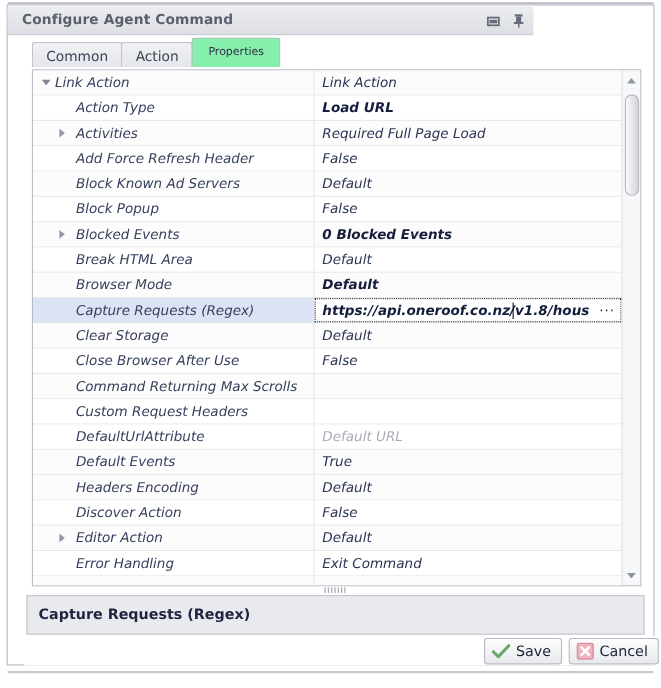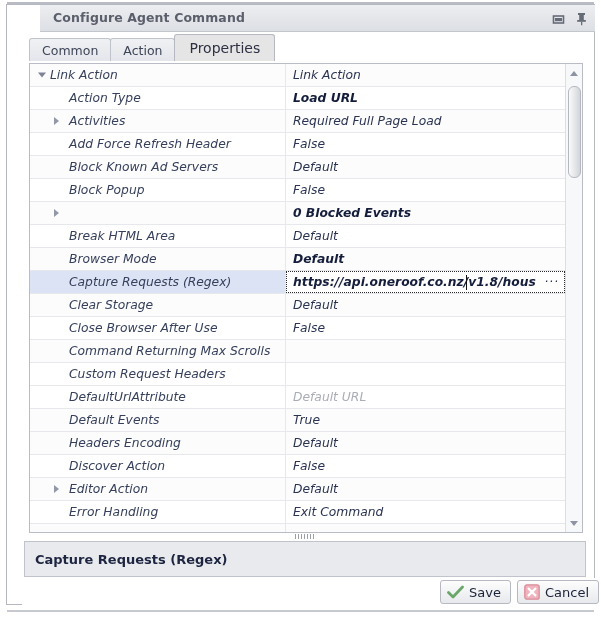--- a/index.html
+++ b/index.html
@@ -24,25 +24,24 @@
   .outer-frame {
     position: absolute; left: 6px; top: 4px;
     width: 589px; height: 601px;
     border: 1px solid #b4b7bf;
     background: #ffffff;
     box-sizing: border-box;
   }
 
   
   .titlebar {
-    position: absolute; left: 0; top: 0; width: 555px; height: 27px;
+    position: absolute; left: 0; top: 0; width: 478px; height: 27px;
     background: linear-gradient(to bottom, #eceef1 0%, #e4e6ea 50%, #dcdfe4 100%);
     border-bottom: 1px solid #c3c6cd;
     box-sizing: border-box;
-    margin-left: 33px;
   }
   .titlebar-title {
     position: absolute; left: 13px; top: 5px;
     font-size: 12.5px; font-weight: bold; color: #5b5f6b;
     letter-spacing: 0.1px;
     white-space: nowrap;
   }
   .titlebar-tools {
     position: absolute; right: 8px; top: 6px;
     display: flex; align-items: center; gap: 11px;
@@ -64,26 +63,26 @@
     background: linear-gradient(to bottom, #f0f1f4 0%, #e4e6eb 100%);
     border: 1px solid #c0c3cb;
     border-bottom: none;
     border-radius: 3px 3px 0 0;
     margin-right: -1px;
     box-sizing: border-box;
     white-space: nowrap;
     cursor: pointer;
   }
   .tab.active {
-    background: #e5e5e5;
+    background: #86efac;
     height: 27px; line-height: 26px;
     border-color: #b6b9c1;
     color: #2c3042;
     position: relative; z-index: 3;
-    font-size: 14px;
+    font-size: 10px;
     padding: 0 14px;
   }
   .tabstrip-baseline {
     position: absolute; left: 0; bottom: 0; width: 585px; height: 1px;
     background: #ffffff;
   }
 
   
   .grid-panel {
     position: absolute; left: 22px; top: 58px;
@@ -357,20 +356,21 @@
           </div>
           <div class="row alt">
             <div class="cell-name">
               <span class="nm">Block Popup</span>
             </div>
             <div class="cell-value">False</div>
           </div>
           <div class="row">
             <div class="cell-name">
               <span class="expander collapsed"></span>
+              <span class="nm">Blocked Events</span>
             </div>
             <div class="cell-value bold">0 Blocked Events</div>
           </div>
           <div class="row alt">
             <div class="cell-name">
               <span class="nm">Break HTML Area</span>
             </div>
             <div class="cell-value">Default</div>
           </div>
           <div class="row">

